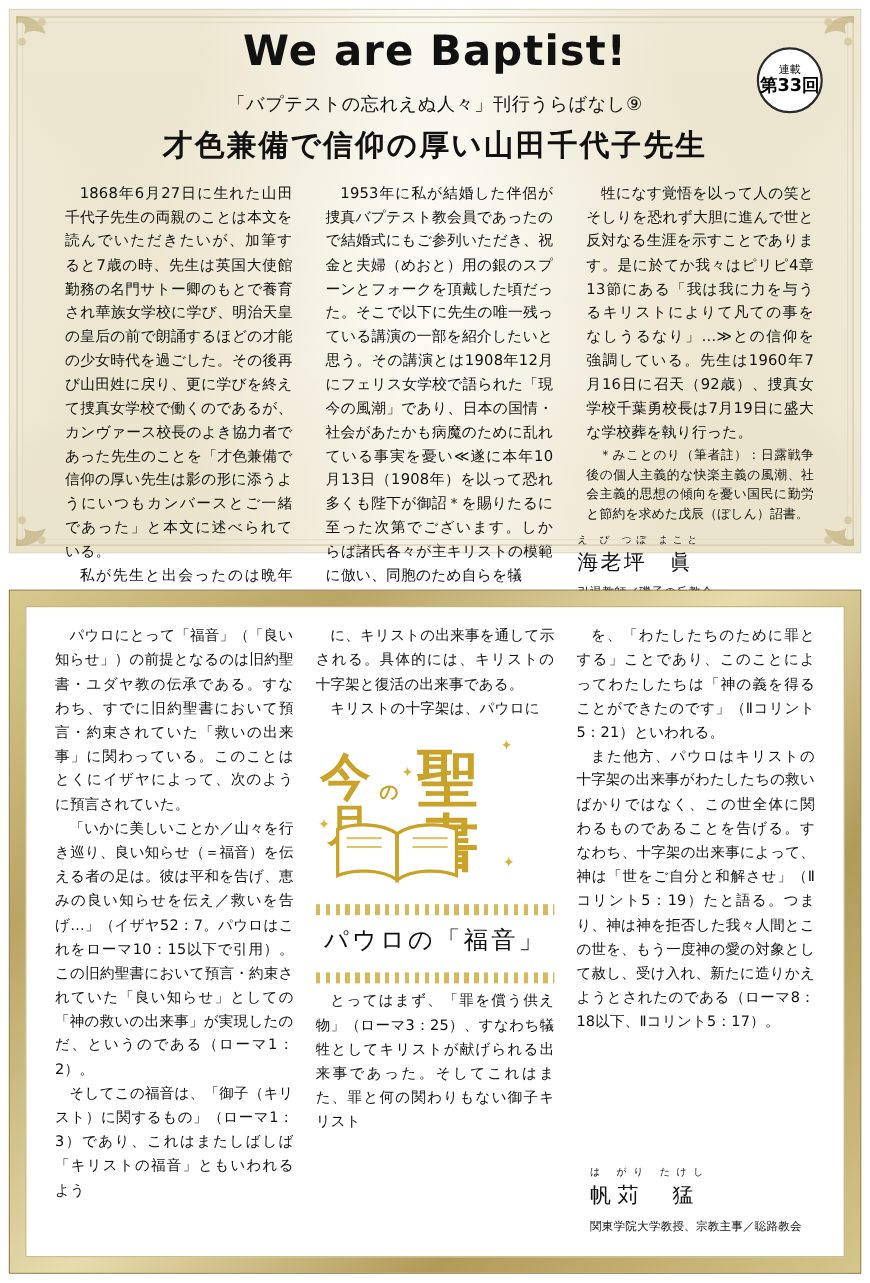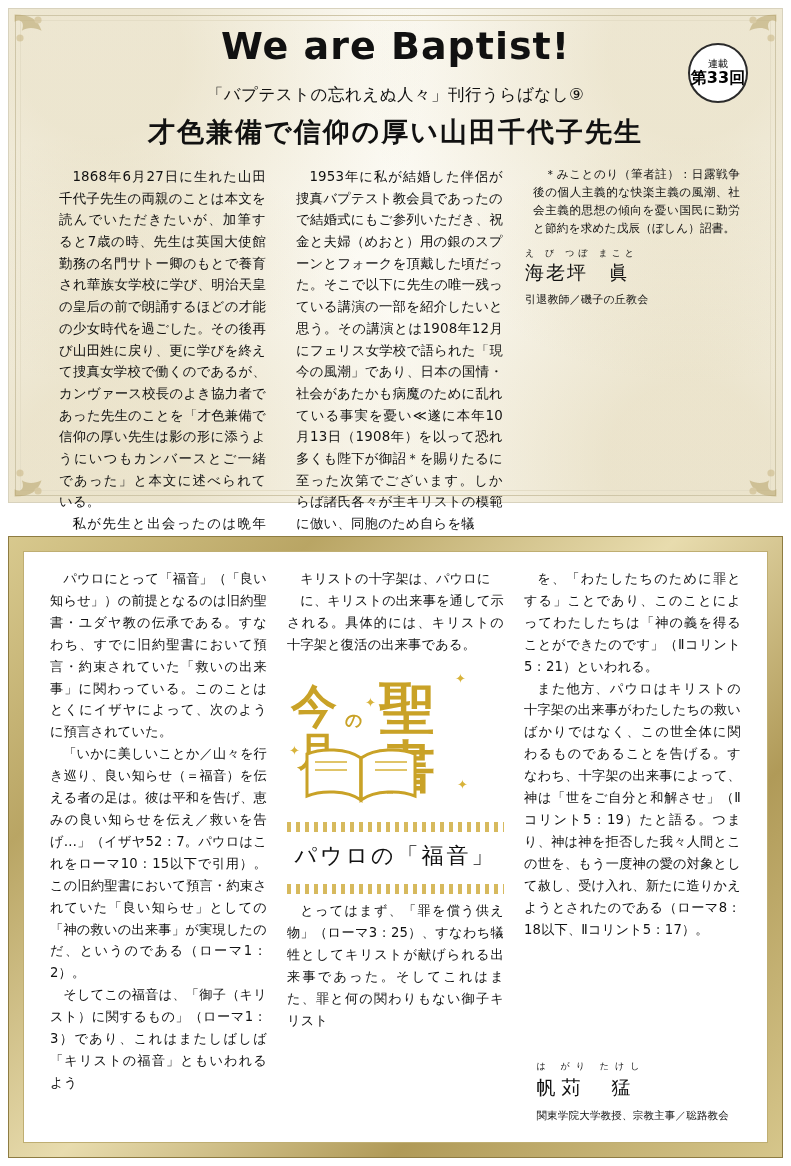--- a/index.html
+++ b/index.html
@@ -179,20 +179,21 @@
 
     <div class="top-cols">
       <div class="tcol">
         <p>1868年6月27日に生れた山田千代子先生の両親のことは本文を読んでいただきたいが、加筆すると7歳の時、先生は英国大使館勤務の名門サトー卿のもとで養育され華族女学校に学び、明治天皇の皇后の前で朗誦するほどの才能の少女時代を過ごした。その後再び山田姓に戻り、更に学びを終えて捜真女学校で働くのであるが、カンヴァース校長のよき協力者であった先生のことを「才色兼備で信仰の厚い先生は影の形に添うようにいつもカンバースとご一緒であった」と本文に述べられている。</p>
         <p>私が先生と出会ったのは晩年で、</p>
       </div>
       <div class="tcol">
         <p>1953年に私が結婚した伴侶が捜真バプテスト教会員であったので結婚式にもご参列いただき、祝金と夫婦（めおと）用の銀のスプーンとフォークを頂戴した頃だった。そこで以下に先生の唯一残っている講演の一部を紹介したいと思う。その講演とは1908年12月にフェリス女学校で語られた「現今の風潮」であり、日本の国情・社会があたかも病魔のために乱れている事実を憂い≪遂に本年10月13日（1908年）を以って恐れ多くも陛下が御詔＊を賜りたるに至った次第でございます。しからば諸氏各々が主キリストの模範に倣い、同胞のため自らを犠</p>
       </div>
       <div class="tcol">
+        <p>牲になす覚悟を以って人の笑とそしりを恐れず大胆に進んで世と反対なる生涯を示すことであります。是に於てか我々はピリピ4章13節にある「我は我に力を与うるキリストによりて凡ての事をなしうるなり」…≫との信仰を強調している。先生は1960年7月16日に召天（92歳）、捜真女学校千葉勇校長は7月19日に盛大な学校葬を執り行った。</p>
         <p class="note">＊みことのり（筆者註）：日露戦争後の個人主義的な快楽主義の風潮、社会主義的思想の傾向を憂い国民に勤労と節約を求めた戊辰（ぼしん）詔書。</p>
         <div class="sig">
           <div class="ruby">え  び  つぼ    まこと</div>
           <div class="name">海老坪　眞</div>
           <div class="role">引退教師／磯子の丘教会</div>
         </div>
       </div>
     </div>
   </div>
 
@@ -200,22 +201,22 @@
     <div class="bottom-inner">
       <div class="b-cols">
 
         <div class="bcol">
           <p>パウロにとって「福音」（「良い知らせ」）の前提となるのは旧約聖書・ユダヤ教の伝承である。すなわち、すでに旧約聖書において預言・約束されていた「救いの出来事」に関わっている。このことはとくにイザヤによって、次のように預言されていた。</p>
           <p>「いかに美しいことか／山々を行き巡り、良い知らせ（＝福音）を伝える者の足は。彼は平和を告げ、恵みの良い知らせを伝え／救いを告げ…」（イザヤ52：7。パウロはこれをローマ10：15以下で引用）。この旧約聖書において預言・約束されていた「良い知らせ」としての「神の救いの出来事」が実現したのだ、というのである（ローマ1：2）。</p>
           <p>そしてこの福音は、「御子（キリスト）に関するもの」（ローマ1：3）であり、これはまたしばしば「キリストの福音」ともいわれるよう</p>
         </div>
 
         <div class="bcol">
+          <p>に、キリストの出来事を通して示される。具体的には、キリストの十字架と復活の出来事である。</p>
           <p>キリストの十字架は、パウロに</p>
-          <p>に、キリストの出来事を通して示される。具体的には、キリストの十字架と復活の出来事である。</p>
 
           <div class="logo-wrap">
             <div class="logo">
               <span class="kanji k-kon">今</span>
               <span class="kanji k-getsu">月</span>
               <span class="kanji k-no">の</span>
               <span class="kanji k-sei">聖</span>
               <span class="kanji k-sho">書</span>
               <span class="sparkle" style="left:78px;top:30px;">✦</span>
               <span class="sparkle" style="left:168px;top:6px;">✦</span>

